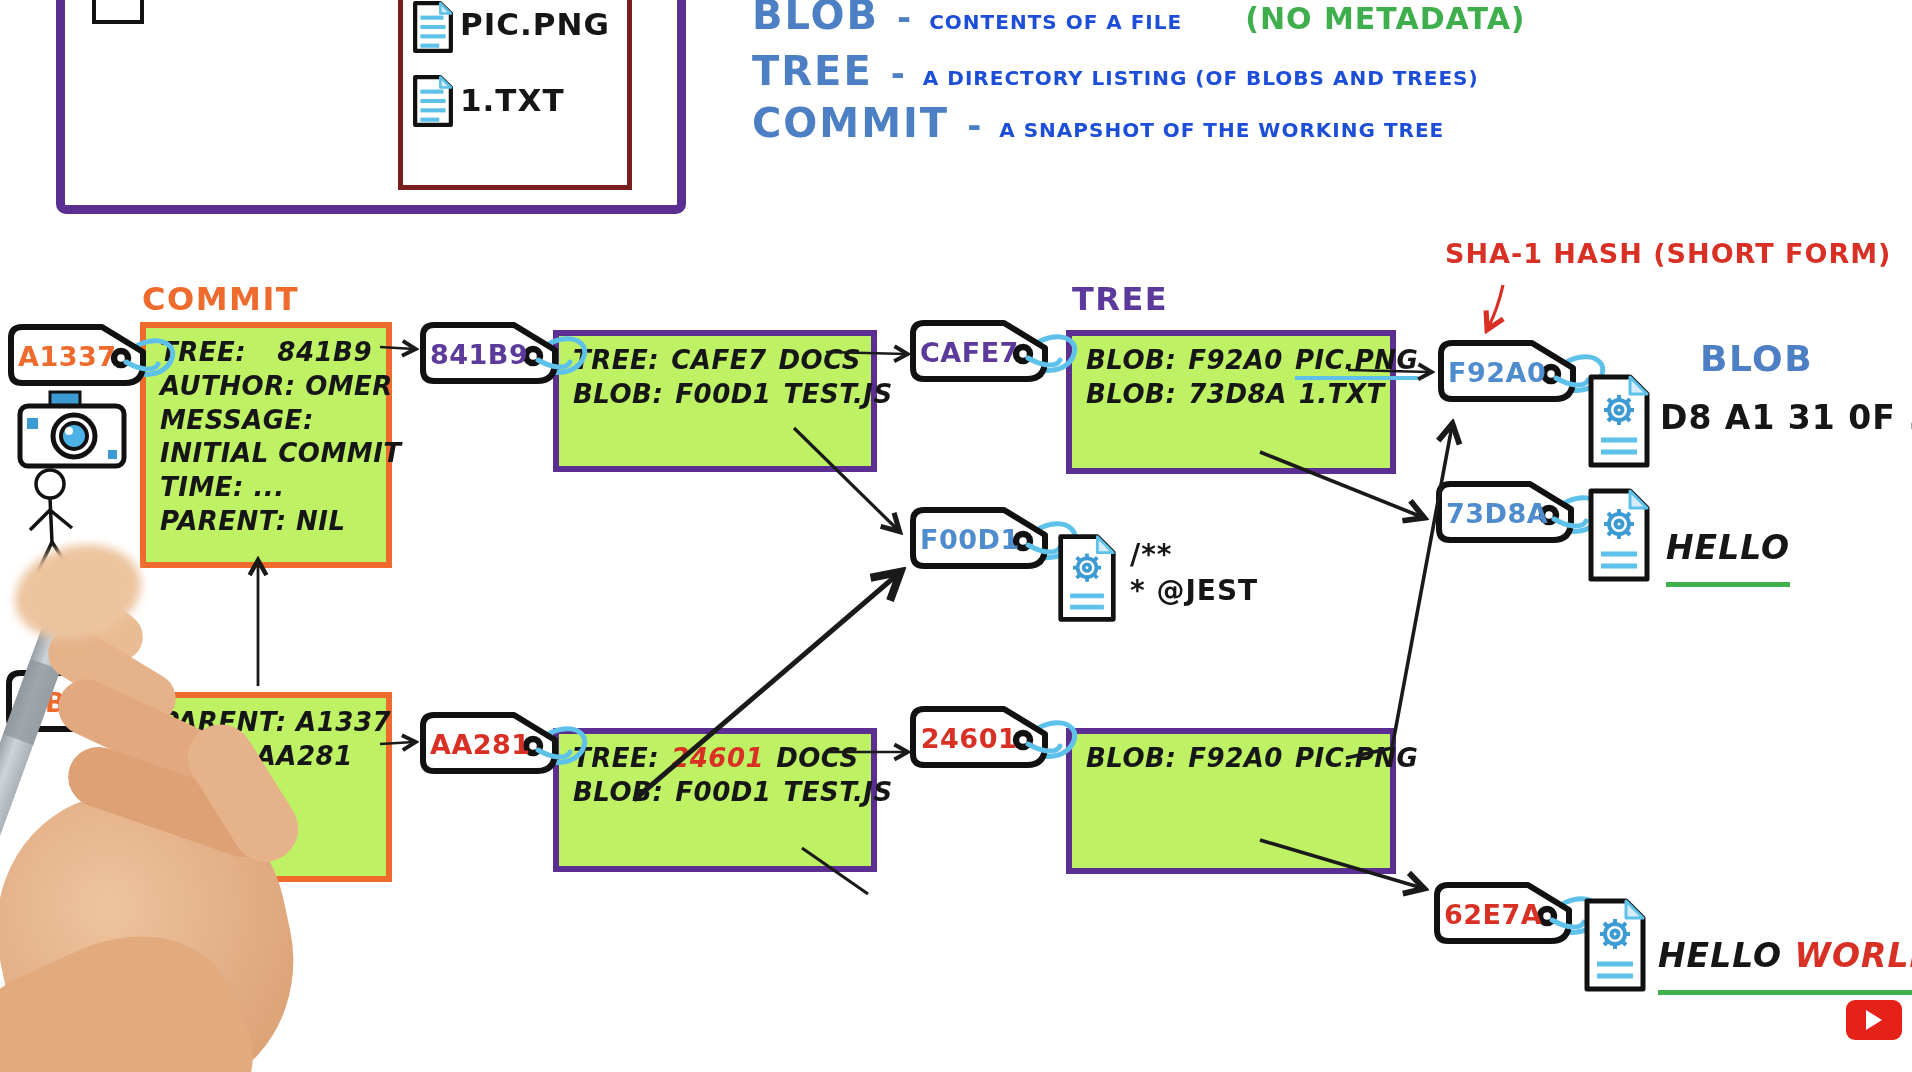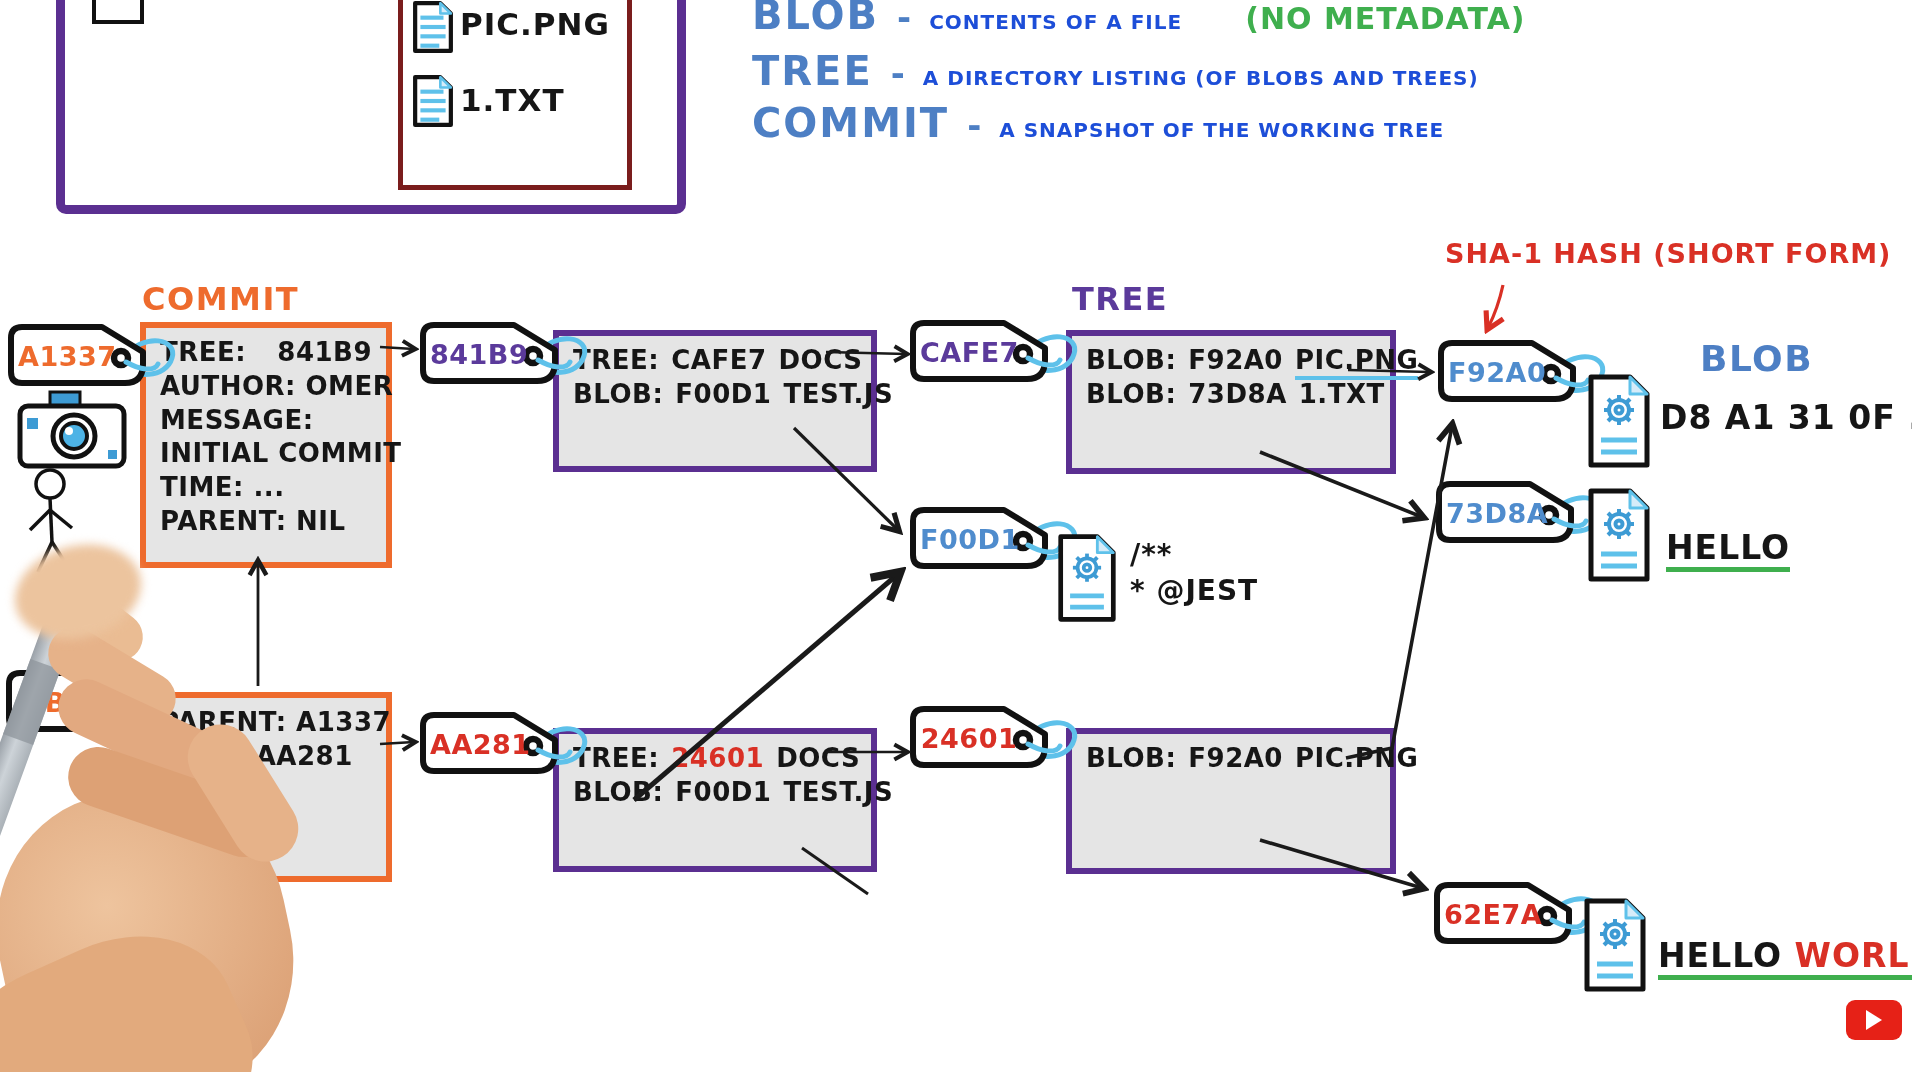--- a/index.html
+++ b/index.html
@@ -6,29 +6,29 @@
   body{
     width:1912px;height:1072px;position:relative;overflow:hidden;background:#ffffff;
     font-family:"DejaVu Sans","Liberation Sans",sans-serif;font-weight:700;
   }
   .abs{position:absolute;}
   
   .lbl{font-weight:700;letter-spacing:1px;white-space:nowrap;}
   .c-orange{color:#ee6b2d;} .c-purple{color:#5b3a9b;} .c-blue{color:#4f8ccd;}
   .c-red{color:#d93025;} .c-black{color:#161616;}
   .u-blue{border-bottom:4px solid #5ec1ea;padding-bottom:1px;}
-  .u-green{border-bottom:5px solid #3faf4e;padding-bottom:0;}
+  .u-green{border-bottom:5px solid #3faf4e;padding-bottom:15px;font-style:italic;}
   
   .defrow{position:absolute;display:flex;gap:18px;align-items:baseline;white-space:nowrap;}
   .defrow .term{font-size:40px;color:#4d7fc4;letter-spacing:2px;}
   .defrow .dash{font-size:34px;color:#4d7fc4;}
   .defrow .dtext{font-size:20px;color:#1d4ed8;letter-spacing:1px;}
   .defrow .dnote{font-size:30px;color:#3faf4e;letter-spacing:1px;margin-left:45px;}
   
-  .box{position:absolute;background:#e5e5e5;}
+  .box{position:absolute;background:#bef264;font-style:italic;}
   .box-orange{border:6px solid #ee6b2d;}
   .box-purple{border:6px solid #5b2f91;}
   .box-content{padding:8px 14px;font-size:26px;color:#161616;letter-spacing:.5px;line-height:1.3;white-space:nowrap;}
   .row-between{display:flex;justify-content:space-between;}
   .k{margin-right:12px;}
   .h{margin-right:12px;}
   
   .tag{position:absolute;width:172px;height:72px;}
   .tag svg{position:absolute;left:0;top:0;width:100%;height:100%;}
   .tag-label{position:absolute;left:12px;top:50%;transform:translateY(-50%);

